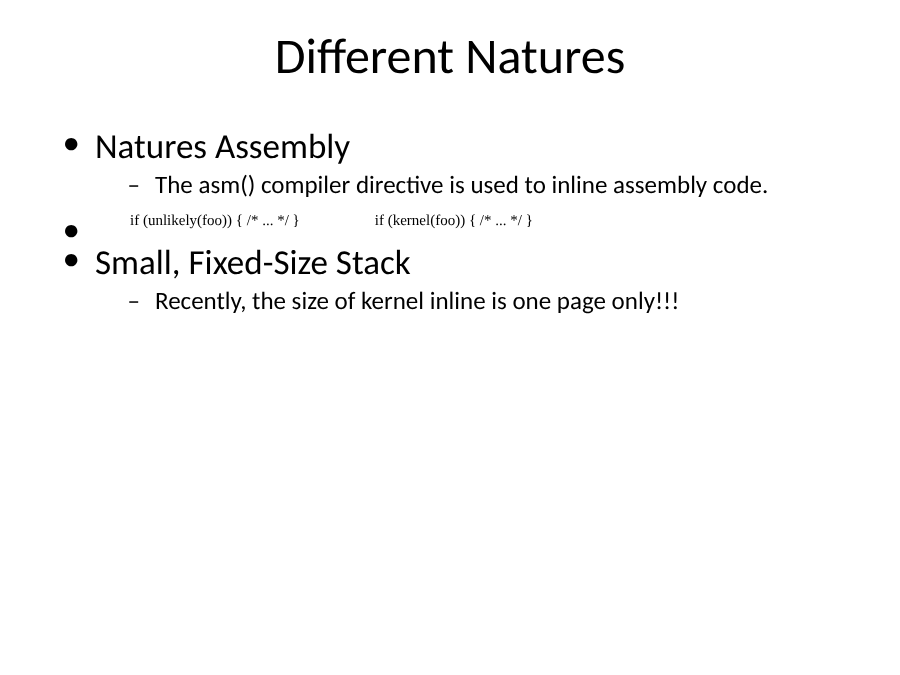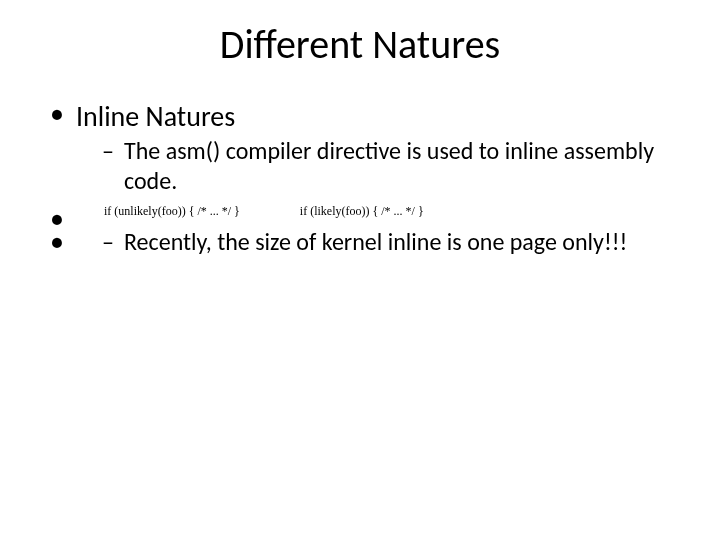--- a/index.html
+++ b/index.html
@@ -42,21 +42,21 @@
     top: 0;
     font-size: 28px;
     line-height: 1.1;
   }
   ul.lvl2 {
     list-style: none;
     padding-left: 26px;
     margin: 2px 0 6px 0;
   }
   ul.lvl2 > li {
-    font-size: 24px;
+    font-size: 20px;
     line-height: 1.25;
     position: relative;
     padding-left: 22px;
     margin-top: 2px;
   }
   ul.lvl2 > li::before {
     content: "–";
     position: absolute;
     left: 0;
     top: 0;
@@ -77,34 +77,35 @@
 </head>
 <body>
 
 <div class="slide">
 
   <div class="title">Different Natures</div>
 
   <ul class="lvl1">
 
     <li>
-      <span>Inline Natures</span>
+      <span>Natures Assembly</span>
       <ul class="lvl2">
         <li>The asm() compiler directive is used to inline assembly code.</li>
       </ul>
     </li>
 
     <li>
       <div class="code-row">
         <span>if (unlikely(foo)) { /* ... */ }</span>
-        <span>if (likely(foo)) { /* ... */ }</span>
+        <span>if (kernel(foo)) { /* ... */ }</span>
       </div>
     </li>
 
     <li>
+      <span>Small, Fixed-Size Stack</span>
       <ul class="lvl2">
         <li>Recently, the size of kernel inline is one page only!!!</li>
       </ul>
     </li>
 
   </ul>
 
 </div>
 
 </body></html>

